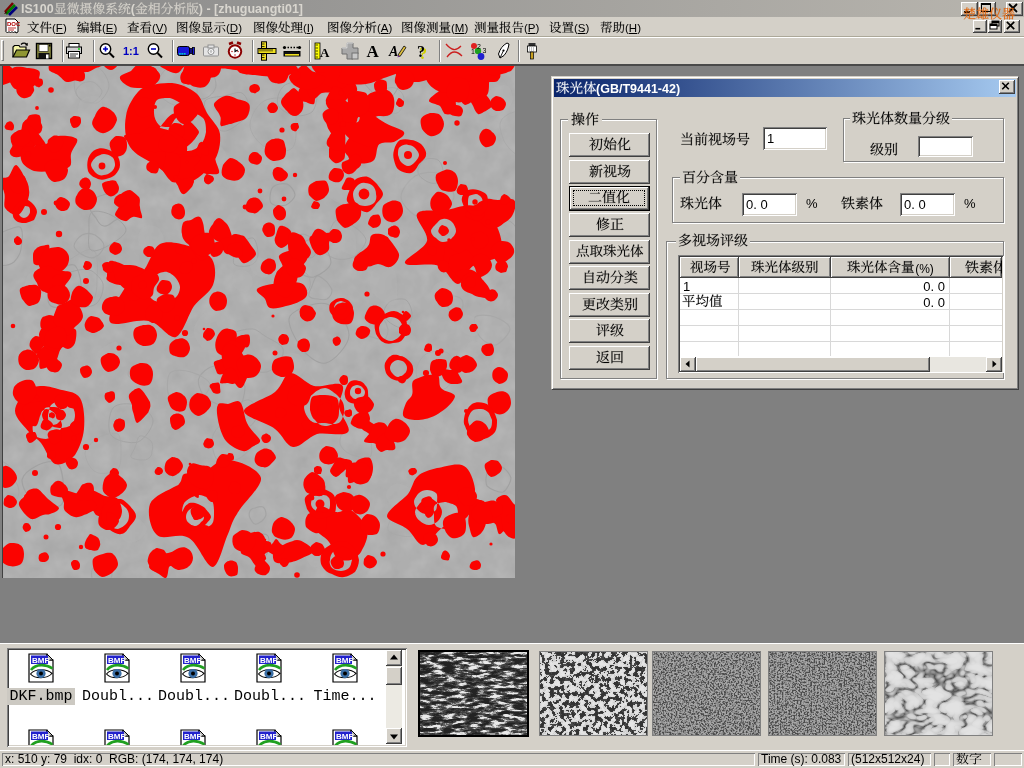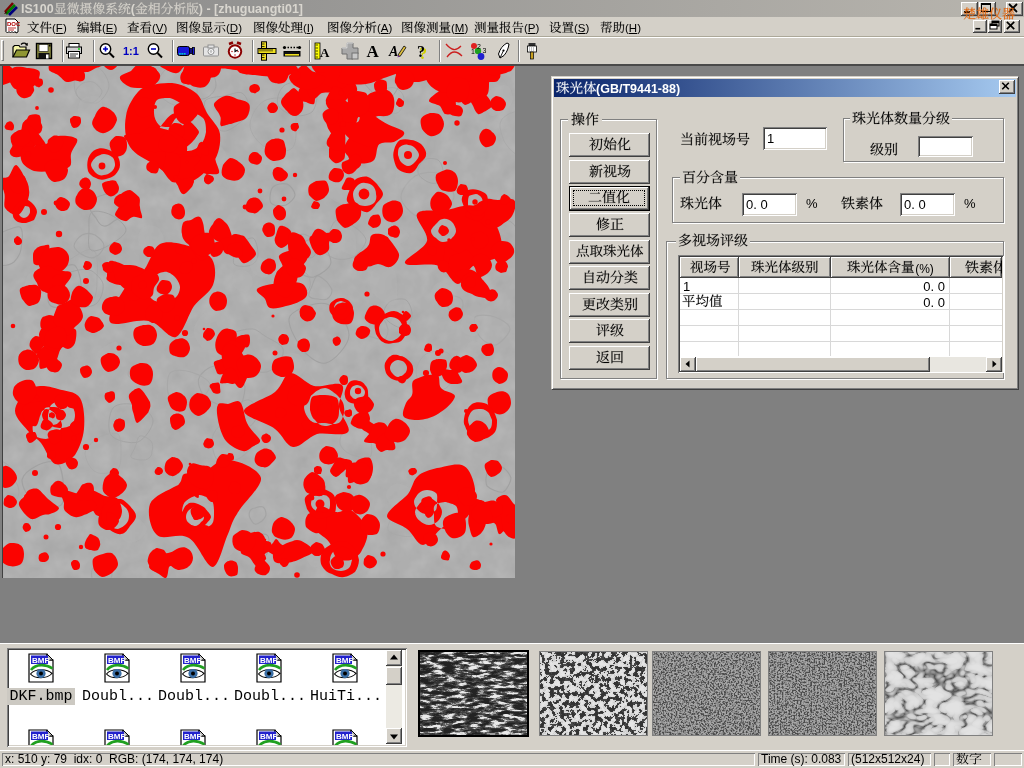--- a/index.html
+++ b/index.html
@@ -884,21 +884,21 @@
   </div>
 <div style="position:absolute;left:551px;top:76px;width:468px;height:314px;background:#d4d0c8;border:1px solid;border-color:#d4d0c8 #404040 #404040 #d4d0c8;box-shadow:inset 1px 1px 0 #fff,inset -1px -1px 0 #808080"></div>
 <div style="position:absolute;left:554px;top:79px;width:462px;height:18px;background:linear-gradient(90deg,#0a246a,#a6caf0);display:flex;align-items:center;overflow:hidden">
     <svg width="40" height="16" style="margin:2px 0 0 2px">
       <g transform="translate(0,11.9) scale(0.013500,-0.013500)" fill="#fff" stroke="#fff" stroke-width="20">
         <use href="#g33" x="0"></use>
         <use href="#g34" x="1000"></use>
         <use href="#g35" x="2000"></use>
       </g>
     </svg>
-    <span style="color:#fff;font-weight:bold;font-size:12.5px;margin-top:1px">(GB/T9441-88)</span>
+    <span style="color:#fff;font-weight:bold;font-size:12.5px;margin-top:1px">(GB/T9441-42)</span>
   </div>
 <div style="position:absolute;left:999px;top:80px;width:16px;height:14px">
     <div class="btn" style="width:16px;height:14px">
       <svg width="14" height="12" viewBox="0 0 15 12">
         <path d="M3.5 2.5 L10.5 9.5 M10.5 2.5 L3.5 9.5" stroke="#000" stroke-width="1.7"></path>
       </svg>
     </div>
   </div>
 <div style="position:absolute;left:560px;top:119px;width:97px;height:260px">
     <div class="etch" style="width:97px;height:260px"></div>
@@ -1243,21 +1243,21 @@
 <svg class="ab" style="left:254px;top:653px" width="30" height="30" viewBox="0 0 30 30">
     <use href="#bmpico"></use>
   </svg>
 <div style="position:absolute;left:232px;top:688px;width:74px;text-align:center;font-family:'Liberation Mono';font-size:15px;color:#000"><span style="padding:0 2px">Doubl...</span></div>
 <svg class="ab" style="left:254px;top:729px" width="30" height="16" viewBox="0 0 30 16">
     <use href="#bmpico"></use>
   </svg>
 <svg class="ab" style="left:330px;top:653px" width="30" height="30" viewBox="0 0 30 30">
     <use href="#bmpico"></use>
   </svg>
-<div style="position:absolute;left:308px;top:688px;width:74px;text-align:center;font-family:'Liberation Mono';font-size:15px;color:#000"><span style="padding:0 2px">HuiTi...</span></div>
+<div style="position:absolute;left:308px;top:688px;width:74px;text-align:center;font-family:'Liberation Mono';font-size:15px;color:#000"><span style="padding:0 2px">Time...</span></div>
 <svg class="ab" style="left:330px;top:729px" width="30" height="16" viewBox="0 0 30 16">
     <use href="#bmpico"></use>
   </svg>
 <div style="position:absolute;left:386px;top:650px;width:16px;height:94px;background:#eceae3">
     <div class="btn" style="position:absolute;top:0;width:16px;height:16px">
       <svg width="16" height="16" viewBox="0 0 16 16">
         <path d="M8 4.5 L12 9.5 H4 Z" fill="#000"></path>
       </svg>
     </div>
     <div class="btn" style="position:absolute;bottom:0;width:16px;height:16px">

